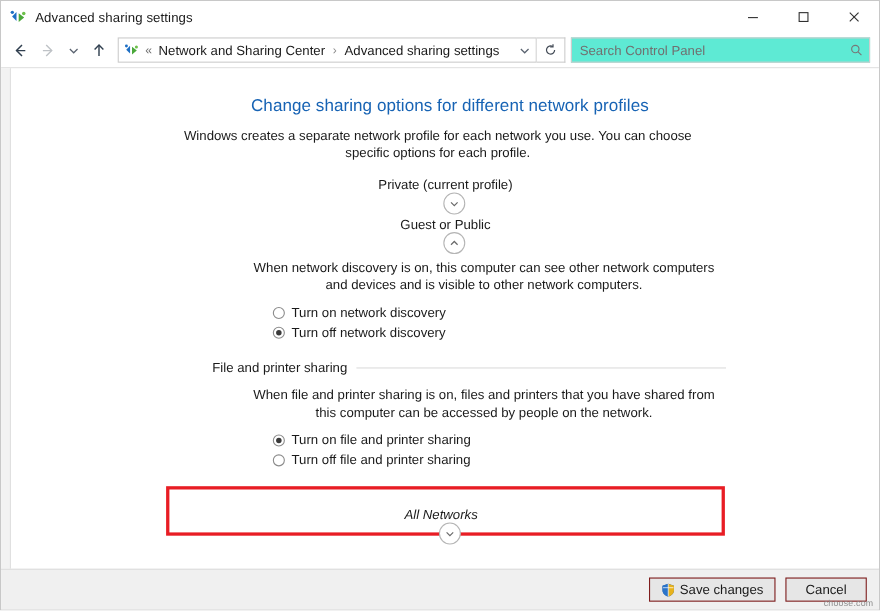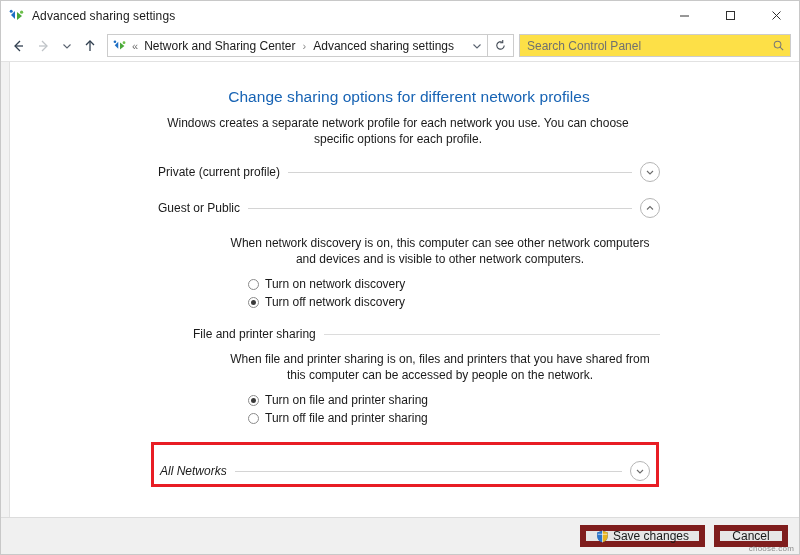--- a/index.html
+++ b/index.html
@@ -147,21 +147,21 @@
     align-items: center;
     justify-content: center;
     box-sizing: border-box;
     flex: 0 0 auto;
   }
 
   .searchbox {
     width: 272px;
     height: 23px;
     border: 1px solid #cccccc;
-    background: #fde047;
+    background: #5eead4;
     display: flex;
     align-items: center;
     margin-left: 5px;
     box-sizing: border-box;
     flex: 0 0 auto;
   }
   .search-text {
     flex: 1 1 auto;
     font-size: 12px;
     color: #707070;
@@ -220,20 +220,21 @@
     width: 480px;
   }
 
   
   .profile-row {
     display: flex;
     align-items: center;
     height: 22px;
     margin-top: 14px;
     position: relative;
+    flex-direction: column;
   }
   .profile-label {
     font-size: 12px;
     color: #1a1a1a;
     white-space: nowrap;
     padding-right: 8px;
     flex: 0 0 auto;
   }
   .rule {
     flex: 1 1 auto;
@@ -338,21 +339,21 @@
     display: flex;
     align-items: center;
     justify-content: flex-end;
     padding-right: 11px;
     position: relative;
     box-sizing: border-box;
   }
   .btn {
     height: 22px;
     min-width: 74px;
-    border: 6px solid #7f1d1d;
+    border: 1px solid #7f1d1d;
     background: #e6e6e6;
     font-size: 12px;
     color: #1a1a1a;
     display: flex;
     align-items: center;
     justify-content: center;
     padding: 0 10px;
     margin-left: 9px;
     box-sizing: border-box;
     white-space: nowrap;

